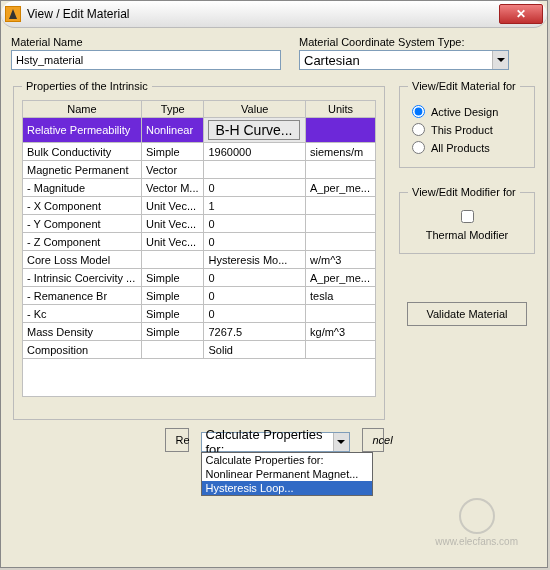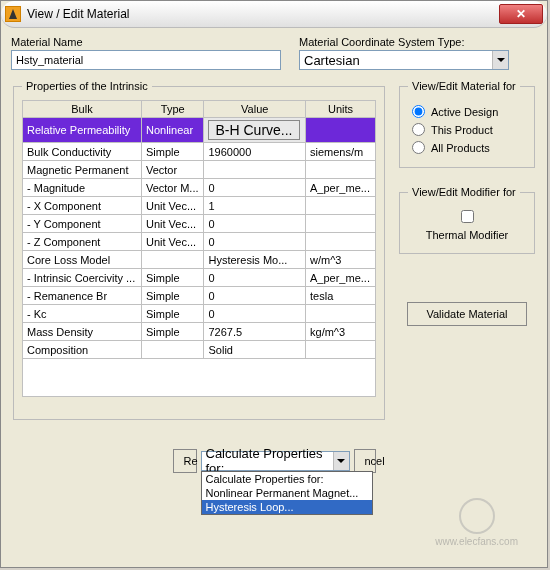--- a/index.html
+++ b/index.html
@@ -27,21 +27,21 @@
     .tbl { width: 100%; border-collapse: collapse; background: #fff; }
     .tbl th { background: #ece9d8; border: 1px solid #c0c0c0; font-weight: normal; padding: 2px 4px; font-size: 11px; }
     .tbl td { border: 1px solid #c0c0c0; padding: 2px 4px; font-size: 11px; height: 18px; }
     .tbl tr.sel td { background: #6d28d9; color: #fff; }
     .tbl tr.sel td.btn-cell { background: #e8e8e8; color: #000; }
     .radio-row { display: flex; align-items: center; gap: 6px; margin: 5px 4px; }
     .radio-row input { margin: 0; }
     .chk-row { display: flex; align-items: center; gap: 6px; margin: 4px 4px; flex-direction: column; }
     .chk-row input { margin: 0; }
     .btn-flat { height: 24px; border: 1px solid #888; background: #ece9d8; font-size: 11px; padding: 0 10px; cursor: pointer; }
-    .bottom-area { display: flex; align-items: center; gap: 4px; justify-content: center; margin-top: 21px; position: relative; }
+    .bottom-area { display: flex; align-items: flex-end; gap: 12px; justify-content: center; margin-top: 0; position: relative; }
     .dropdown-open { position: relative; }
     .dropdown-list { position: absolute; top: 20px; left: 0; width: 172px; background: #fff; border: 1px solid #666; z-index: 10; }
     .dropdown-list div { padding: 1px 4px; font-size: 11px; }
     .dropdown-list div.sel { background: #316ac5; color: #fff; }
     .watermark { position: absolute; right: 29px; bottom: 20px; opacity: 0.5; font-size: 10px; color: #888; text-align: right; }
     .watermark .circ { width: 36px; height: 36px; border: 2px solid #aaa; border-radius: 50%; margin: 0 auto 2px; position: relative; }
     .btn-inline { display: inline-block; border: 1px solid #888; padding: 1px 6px; font-size: 14px; background: #e8e8e8; }
     .props-box { height: 340px; overflow: hidden; }
   </style>
 </head>
@@ -72,21 +72,21 @@
       </div>
     </div>
 
     <div class="main-flex">
       <div class="left-col">
         <fieldset class="fieldset props-box">
           <legend>Properties of the Intrinsic</legend>
           <table class="tbl">
             <thead>
               <tr>
-                <th>Bulk</th>
+                <th>Name</th>
                 <th>Type</th>
                 <th>Value</th>
                 <th>Units</th>
               </tr>
             </thead>
             <tbody>
               <tr class="sel">
                 <td>Relative Permeability</td>
                 <td>Nonlinear</td>
                 <td class="btn-cell"><span class="btn-inline">B-H Curve...</span></td>
@@ -209,21 +209,21 @@
         <div class="select-box">
           <span>Calculate Properties for:</span>
           <div class="select-arrow"></div>
         </div>
         <div class="dropdown-list">
           <div>Calculate Properties for:</div>
           <div>Nonlinear Permanent Magnet...</div>
           <div class="sel">Hysteresis Loop...</div>
         </div>
       </div>
-      <button class="btn-flat" style="width:14px;">ncel</button>
+      <button class="btn-flat" style="width:14px;font-style:italic;">ncel</button>
     </div>
 
   </div>
 
   <div class="watermark">
     <div class="circ"></div>
     <div>www.elecfans.com</div>
   </div>
 </div>
 

